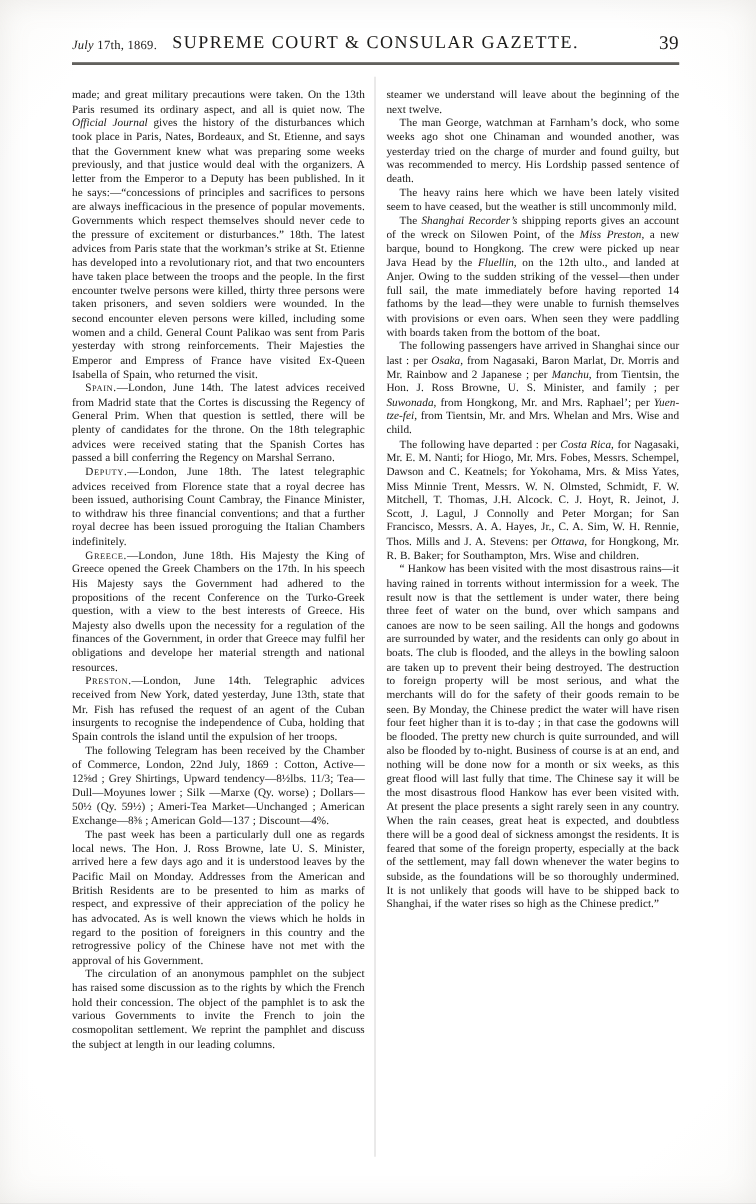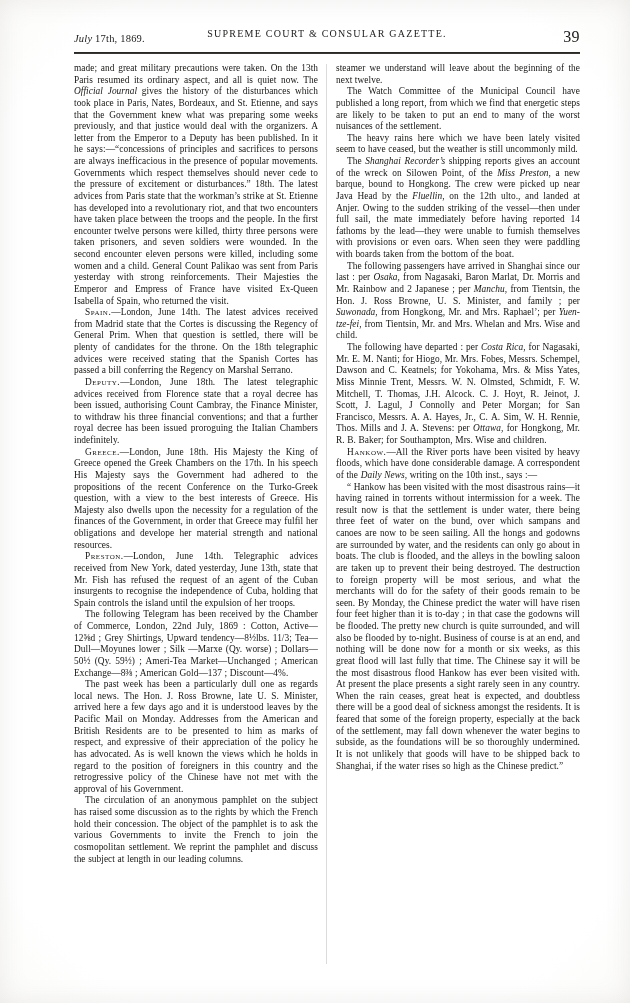--- a/index.html
+++ b/index.html
@@ -24,21 +24,21 @@
       radial-gradient(ellipse 120% 100% at 50% 50%, #ffffff 55%, #f7f6f2 78%, #efeee8 100%);
   }
   .paper-edge {
     position: absolute;
     inset: 0;
     pointer-events: none;
     box-shadow: inset 0 0 26px rgba(120,118,110,0.13);
   }
   .content {
     position: absolute;
-    left: 74px;
+    left: 60px;
     top: 28px;
     width: 506px;
     height: 946px;
   }
 
   
   .masthead {
     position: relative;
     height: 22px;
     display: flex;
@@ -50,42 +50,42 @@
     font-size: 10.5px;
     letter-spacing: 0.2px;
     white-space: nowrap;
   }
   .masthead-date .it { font-style: italic; }
   .masthead-title {
     position: absolute;
     left: 0;
     right: 0;
     text-align: center;
-    font-size: 10px;
+    font-size: 15px;
     letter-spacing: 1.25px;
     white-space: nowrap;
   }
   .masthead-folio {
     font-size: 16px;
     letter-spacing: 0.4px;
     z-index: 2;
   }
   .rule {
     margin-top: 2px;
     border-top: 1.6px solid #2a2825;
     border-bottom: 0.7px solid #3a3733;
     height: 2px;
     box-sizing: border-box;
   }
 
   
   .columns {
     display: flex;
     gap: 18px;
-    margin-top: 9px;
+    margin-top: 21px;
   }
   .col {
     width: 244px;
     position: relative;
   }
   .col-divider {
     position: absolute;
     left: 252px;
     top: 36px;
     width: 0px;
@@ -132,24 +132,23 @@
           <p class="ind"><span class="sc">Spain.</span>—London, June 14th. The latest advices received from Madrid state that the Cortes is discussing the Regency of General Prim. When that question is settled, there will be plenty of candidates for the throne. On the 18th telegraphic advices were received stating that the Spanish Cortes has passed a bill conferring the Regency on Marshal Serrano.</p>
           <p class="ind"><span class="sc">Deputy.</span>—London, June 18th. The latest telegraphic advices received from Florence state that a royal decree has been issued, authorising Count Cambray, the Finance Minister, to withdraw his three financial conventions; and that a further royal decree has been issued proroguing the Italian Chambers indefinitely.</p>
           <p class="ind"><span class="sc">Greece.</span>—London, June 18th. His Majesty the King of Greece opened the Greek Chambers on the 17th. In his speech His Majesty says the Government had adhered to the propositions of the recent Conference on the Turko-Greek question, with a view to the best interests of Greece. His Majesty also dwells upon the necessity for a regulation of the finances of the Government, in order that Greece may fulfil her obligations and develope her material strength and national resources.</p>
           <p class="ind"><span class="sc">Preston.</span>—London, June 14th. Telegraphic advices received from New York, dated yesterday, June 13th, state that Mr. Fish has refused the request of an agent of the Cuban insurgents to recognise the independence of Cuba, holding that Spain controls the island until the expulsion of her troops.</p>
           <p class="ind">The following Telegram has been received by the Chamber of Commerce, London, 22nd July, 1869 : Cotton, Active—12⅝d ; Grey Shirtings, Upward tendency—8½lbs. 11/3; Tea—Dull—Moyunes lower ; Silk —Marxe (Qy. worse) ; Dollars—50½ (Qy. 59½) ; Ameri-Tea Market—Unchanged ; American Exchange—8⅜ ; American Gold—137 ; Discount—4%.</p>
           <p class="ind">The past week has been a particularly dull one as regards local news. The Hon. J. Ross Browne, late U. S. Minister, arrived here a few days ago and it is understood leaves by the Pacific Mail on Monday. Addresses from the American and British Residents are to be presented to him as marks of respect, and expressive of their appreciation of the policy he has advocated. As is well known the views which he holds in regard to the position of foreigners in this country and the retrogressive policy of the Chinese have not met with the approval of his Government.</p>
           <p class="ind">The circulation of an anonymous pamphlet on the subject has raised some discussion as to the rights by which the French hold their concession. The object of the pamphlet is to ask the various Governments to invite the French to join the cosmopolitan settlement. We reprint the pamphlet and discuss the subject at length in our leading columns.</p>
         </div>
       <div class="col" id="col-right">
           <p class="noind">steamer we understand will leave about the beginning of the next twelve.</p>
-          <p class="ind">The Watch Committee of the Municipal Council have published a long report, from which we find that energetic steps are likely to be taken to put an end to many of the worst nuisances of the settlement.</p>
+          <p class="ind">The man George, watchman at Farnham’s dock, who some weeks ago shot one Chinaman and wounded another, was yesterday tried on the charge of murder and found guilty, but was recommended to mercy. His Lordship passed sentence of death.</p>
           <p class="ind">The heavy rains here which we have been lately visited seem to have ceased, but the weather is still uncommonly mild.</p>
           <p class="ind">The <span class="it">Shanghai Recorder’s</span> shipping reports gives an account of the wreck on Silowen Point, of the <span class="it">Miss Preston</span>, a new barque, bound to Hongkong. The crew were picked up near Java Head by the <span class="it">Fluellin</span>, on the 12th ulto., and landed at Anjer. Owing to the sudden striking of the vessel—then under full sail, the mate immediately before having reported 14 fathoms by the lead—they were unable to furnish themselves with provisions or even oars. When seen they were paddling with boards taken from the bottom of the boat.</p>
           <p class="ind">The following passengers have arrived in Shanghai since our last : per <span class="it">Osaka</span>, from Nagasaki, Baron Marlat, Dr. Morris and Mr. Rainbow and 2 Japanese ; per <span class="it">Manchu</span>, from Tientsin, the Hon. J. Ross Browne, U. S. Minister, and family ; per <span class="it">Suwonada</span>, from Hongkong, Mr. and Mrs. Raphael’; per <span class="it">Yuen-tze-fei</span>, from Tientsin, Mr. and Mrs. Whelan and Mrs. Wise and child.</p>
           <p class="ind">The following have departed : per <span class="it">Costa Rica</span>, for Nagasaki, Mr. E. M. Nanti; for Hiogo, Mr. Mrs. Fobes, Messrs. Schempel, Dawson and C. Keatnels; for Yokohama, Mrs. &amp; Miss Yates, Miss Minnie Trent, Messrs. W. N. Olmsted, Schmidt, F. W. Mitchell, T. Thomas, J.H. Alcock. C. J. Hoyt, R. Jeinot, J. Scott, J. Lagul, J Connolly and Peter Morgan; for San Francisco, Messrs. A. A. Hayes, Jr., C. A. Sim, W. H. Rennie, Thos. Mills and J. A. Stevens: per <span class="it">Ottawa</span>, for Hongkong, Mr. R. B. Baker; for Southampton, Mrs. Wise and children.</p>
-          <p class="ind"><span class="sc">Hankow.</span>—All the River ports have been visited by heavy floods, which have done considerable damage. A correspondent of the <span class="it">Daily News</span>, writing on the 10th inst., says :—</p>
           <p class="ind">“ Hankow has been visited with the most disastrous rains—it having rained in torrents without intermission for a week. The result now is that the settlement is under water, there being three feet of water on the bund, over which sampans and canoes are now to be seen sailing. All the hongs and godowns are surrounded by water, and the residents can only go about in boats. The club is flooded, and the alleys in the bowling saloon are taken up to prevent their being destroyed. The destruction to foreign property will be most serious, and what the merchants will do for the safety of their goods remain to be seen. By Monday, the Chinese predict the water will have risen four feet higher than it is to-day ; in that case the godowns will be flooded. The pretty new church is quite surrounded, and will also be flooded by to-night. Business of course is at an end, and nothing will be done now for a month or six weeks, as this great flood will last fully that time. The Chinese say it will be the most disastrous flood Hankow has ever been visited with. At present the place presents a sight rarely seen in any country. When the rain ceases, great heat is expected, and doubtless there will be a good deal of sickness amongst the residents. It is feared that some of the foreign property, especially at the back of the settlement, may fall down whenever the water begins to subside, as the foundations will be so thoroughly undermined. It is not unlikely that goods will have to be shipped back to Shanghai, if the water rises so high as the Chinese predict.”</p>
         </div>
     </div>
     <div class="col-divider"></div>
   </div>
 </div>
 
 </body></html>

